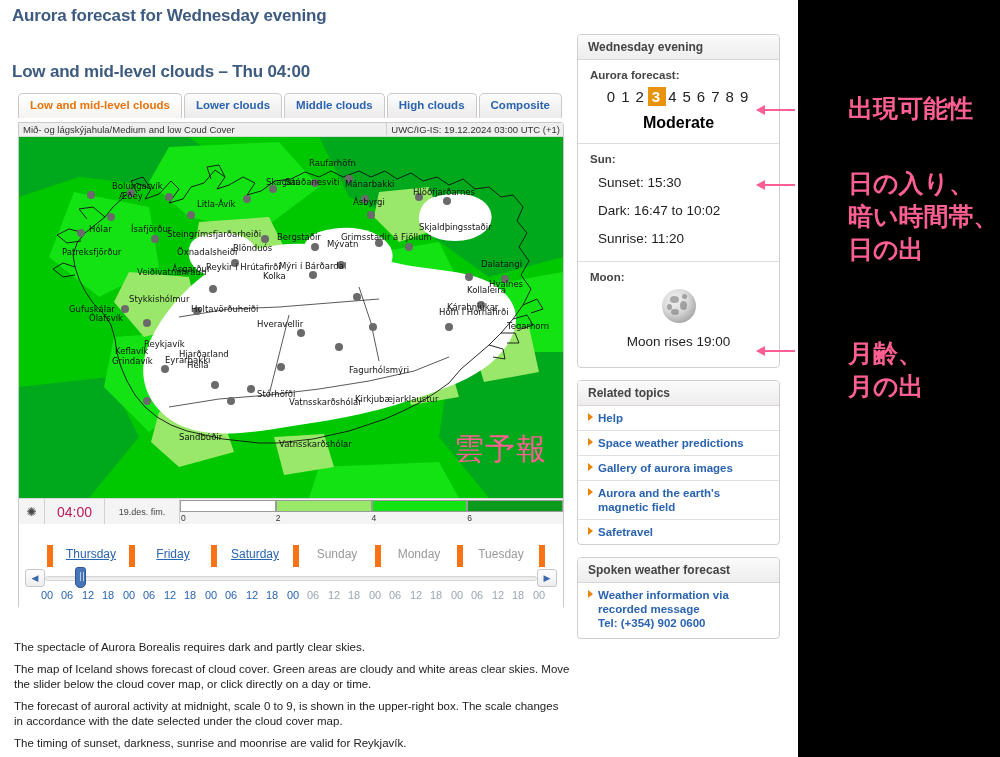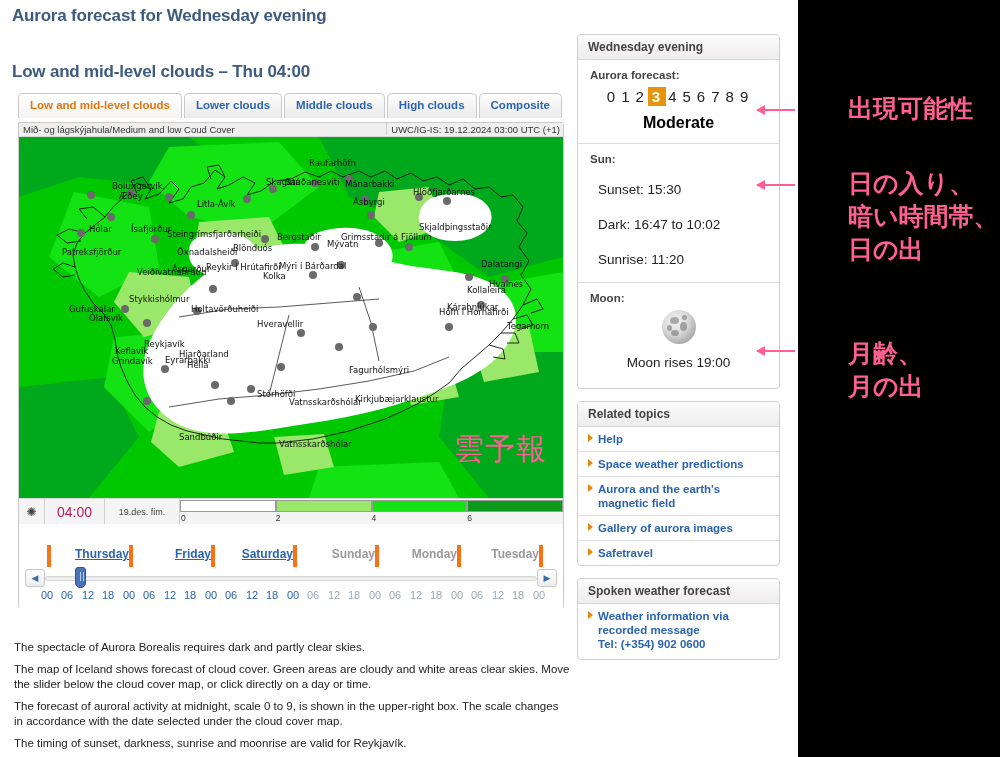--- a/index.html
+++ b/index.html
@@ -65,22 +65,22 @@
   .sb-time { width:60px; border-right:1px solid #d0d0d0; display:flex; align-items:center; justify-content:center; font-size:14px; color:#be185d; }
   .sb-date { width:75px; border-right:1px solid #d0d0d0; display:flex; align-items:center; justify-content:center; font-size:9px; color:#444; }
   .sb-ramp { flex:1; position:relative; }
   .sb-ramp .seg { position:absolute; top:1px; height:12px; border:1px solid #9a9a9a; }
   .sb-ramp .tick { position:absolute; top:14px; font-size:8.5px; color:#333; }
 
   
   .daystrip { position:absolute; left:0; top:414px; width:544px; height:72px; background:#fff; }
   .days { position:relative; height:26px; margin:4px 0 0 0; }
   .day {
-    position:absolute; top:4px; text-align:right; font-size:12px;
-    border-left:4px solid #f97316; height:22px; line-height:18px;font-weight:bold;
+    position:absolute; top:4px; text-align:center; font-size:12px;
+    border-left:6px solid #f97316; height:22px; line-height:18px;
   }
   .day span.lbl { color:#2a63b0; text-decoration:underline; cursor:pointer; }
   .day.off span.lbl { color:#999; text-decoration:none; cursor:default; }
 
   .sliderrow { position:relative; height:22px; }
   .arrow-btn {
     position:absolute; top:2px; width:20px; height:18px;
     border:1px solid #c7c7c7; border-radius:3px;
     background:linear-gradient(#fff,#ededed); cursor:pointer;
   }
@@ -108,21 +108,21 @@
     border-bottom:1px solid #d6d6d6; border-radius:3px 3px 0 0;
     padding:5px 10px; font-size:12px; font-weight:bold; color:#444;
   }
   .panel-sec { padding:9px 12px 11px 12px; border-bottom:1px solid #dcdcdc; }
   .panel-sec:last-child { border-bottom:none; }
   .sec-label { font-size:11.5px; font-weight:bold; color:#444; margin-bottom:6px; }
   .scale-row { text-align:center; font-size:15px; color:#222; letter-spacing:2px; }
   .scale-row .n { display:inline-block; padding:1px 2px; }
   .scale-row .n.sel { background:#e8930c; color:#fff; font-weight:bold; padding:1px 4px; }
   .moderate { text-align:center; font-size:16px; font-weight:bold; color:#000000; margin-top:8px; }
-  .sun-line { font-size:13.5px; color:#222; margin:15px 0 1px 8px; line-height:20px; }
+  .sun-line { font-size:13.5px; color:#222; margin:8px 0 1px 8px; line-height:20px; }
   .moon-wrap { text-align:center; margin-top:6px; }
   .moon { width:34px; height:34px; border-radius:50%; display:inline-block;
           background:radial-gradient(circle at 38% 33%, #f2f2f2 0%, #d9d9d9 42%, #a8a8a8 76%, #8a8a8a 100%); position:relative; }
   .moon i { position:absolute; border-radius:50%; background:rgba(110,110,110,.55); display:block; }
   .moon-cap { text-align:center; font-size:13.5px; color:#222; margin-top:8px; }
 
   .link-row { border-bottom:1px solid #e0e0e0; padding:5px 10px 5px 20px; position:relative; }
   .link-row:last-child { border-bottom:none; }
   .link-row .bullet { position:absolute; left:10px; top:7px; width:0; height:0;
     border-left:5px solid #e8860c; border-top:4px solid transparent; border-bottom:4px solid transparent; }
@@ -451,25 +451,25 @@
       <div class="link-row">
         <span class="bullet"></span>
         <a>Help</a>
         </div>
       <div class="link-row">
         <span class="bullet"></span>
         <a>Space weather predictions</a>
         </div>
       <div class="link-row">
         <span class="bullet"></span>
+        <a>Gallery of aurora images</a>
+        </div>
+      <div class="link-row">
+        <span class="bullet"></span>
         <a>Aurora and the earth's magnetic field</a>
-        </div>
-      <div class="link-row">
-        <span class="bullet"></span>
-        <a>Gallery of aurora images</a>
         </div>
       <div class="link-row">
         <span class="bullet"></span>
         <a>Safetravel</a>
         </div>
     </div>
 
     <div class="panel">
       <div class="panel-head">Spoken weather forecast</div>
       <div class="link-row" style="padding-bottom:8px;">

